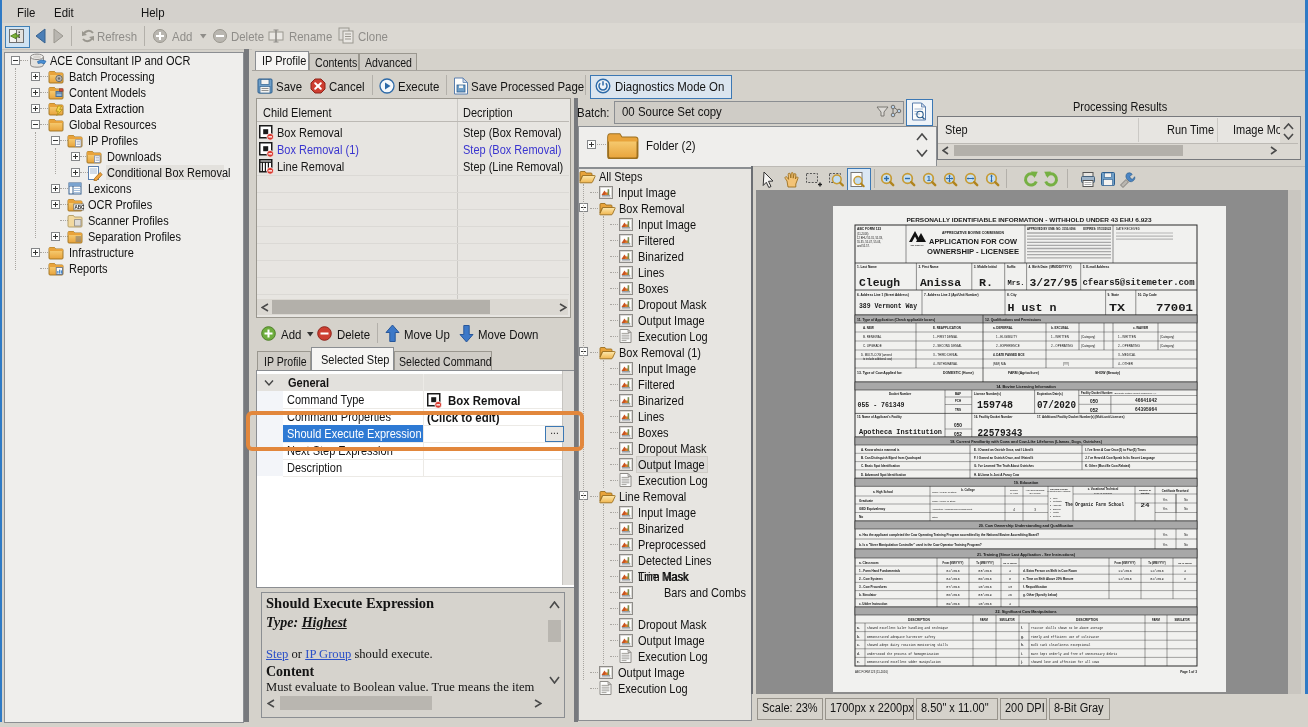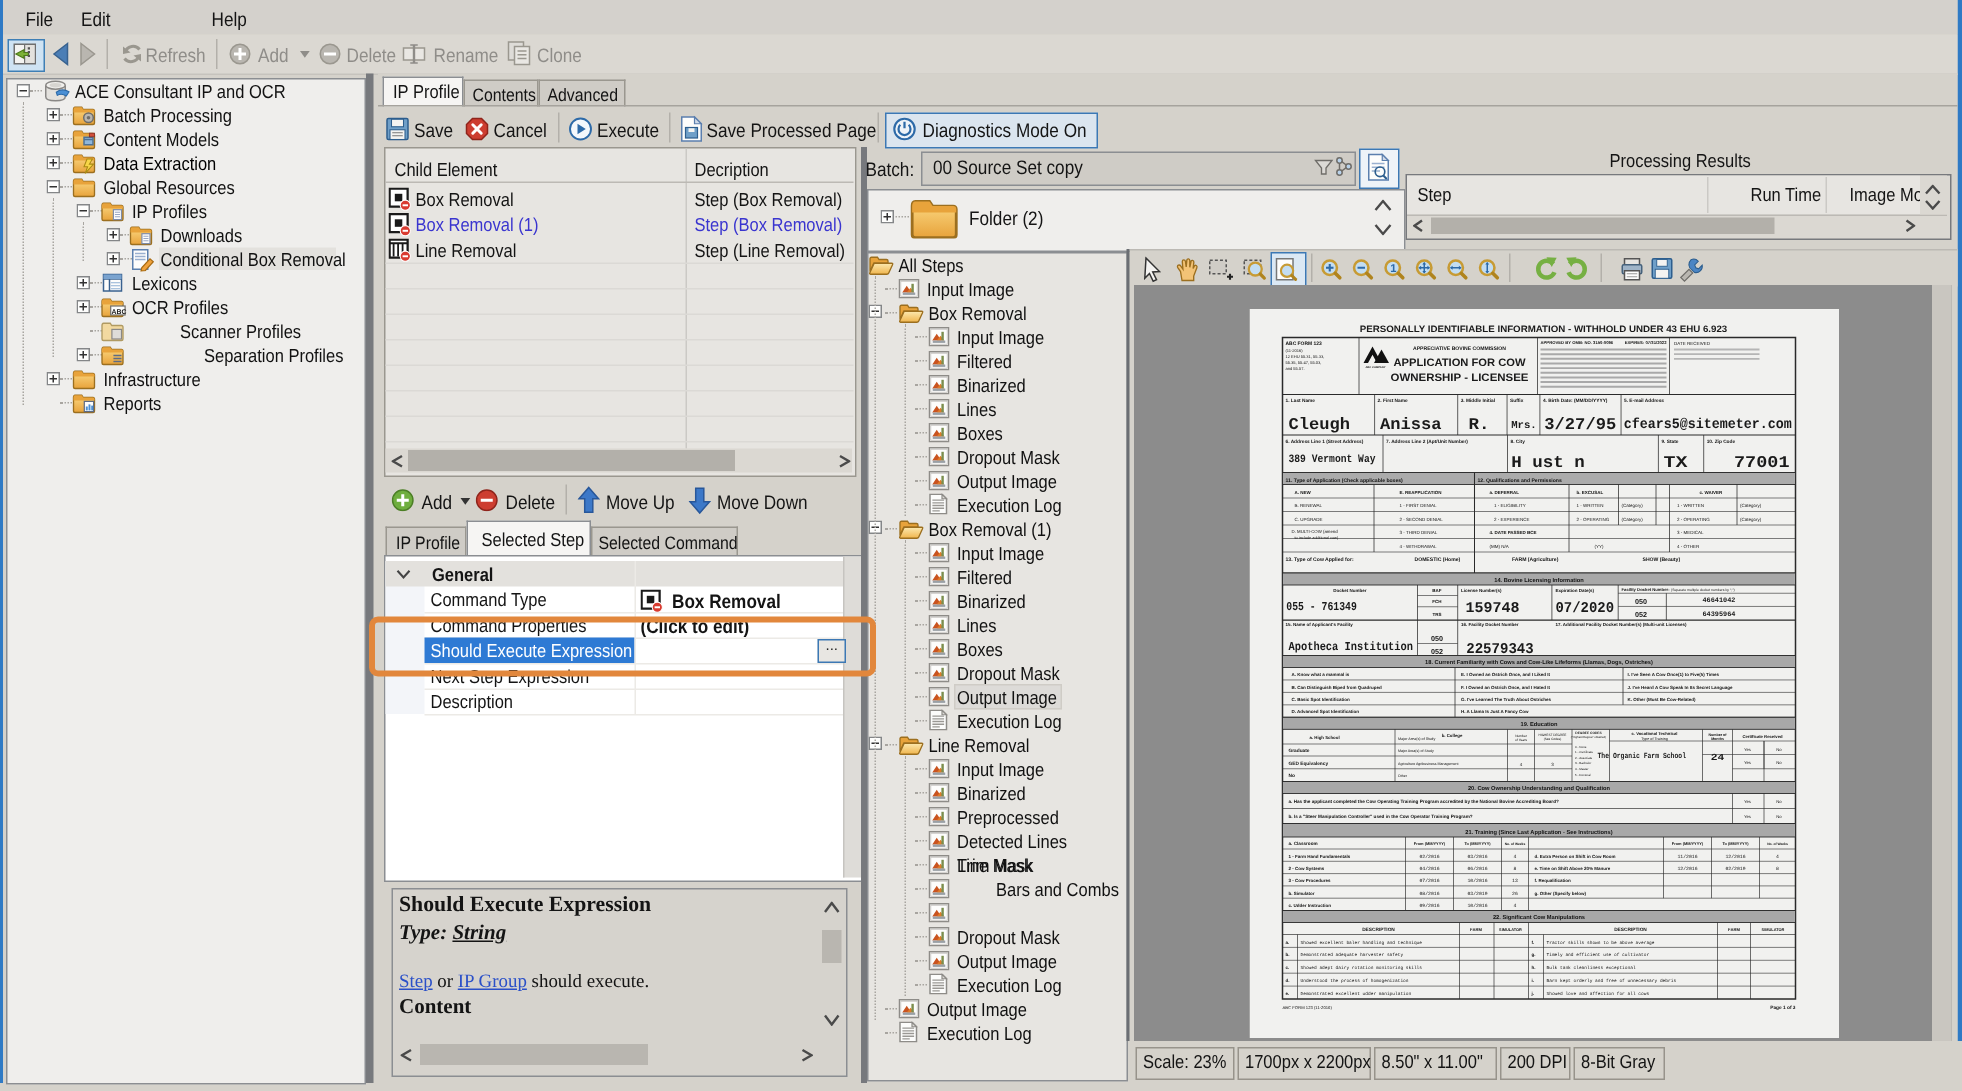--- a/index.html
+++ b/index.html
@@ -270,36 +270,36 @@
     <use href="#folder"></use>
     <rect x="6.8" y="7" width="9.6" height="6" fill="#fdfdfc" stroke="#6f6d69" stroke-width="0.8"></rect>
     <text x="7.4" y="12" font-size="4.6" font-weight="bold" font-family="Liberation Sans" fill="#222">ABC</text>
   </svg>
 <div class="a" style="left:88px;top:198px;font-size:12.5px;color:#111;font-weight:normal;"><span class="txt">OCR Profiles</span></div>
 <div class="a" style="left:60px;top:220px;width:8px;height:1px;border-top:1px dotted #a8a5a0"></div>
 <svg class="a" style="left:67px;top:213px" width="18" height="16">
     <path d="M1 4 L1 13 Q1 14 2 14 L14 14 Q15 14 15 13 L15 5 Q15 4 14 4 L7.5 4 L6.5 2.5 L2 2.5 Q1 2.5 1 4 Z" fill="#f2d9a0" stroke="#b09a62" stroke-width="0.9"></path>
     <rect x="7.6" y="6.6" width="6.4" height="6.4" fill="#dedcd8" stroke="#8a8886" stroke-width="0.8"></rect>
   </svg>
-<div class="a" style="left:88px;top:214px;font-size:12.5px;color:#111;font-weight:normal;margin-left:32px;"><span class="txt">Scanner Profiles</span></div>
+<div class="a" style="left:88px;top:214px;font-size:12.5px;color:#111;font-weight:normal;"><span class="txt">Scanner Profiles</span></div>
 <div class="a" style="left:60px;top:236px;width:8px;height:1px;border-top:1px dotted #a8a5a0"></div>
 <svg class="a" style="left:51px;top:232px" width="9" height="9">
     <rect x="0.5" y="0.5" width="8" height="8" fill="#fdfdfc" stroke="#848688"></rect>
     <line x1="2" y1="4.5" x2="7" y2="4.5" stroke="#333" stroke-width="1"></line>
     <line x1="4.5" y1="2" x2="4.5" y2="7" stroke="#333" stroke-width="1"></line>
   </svg>
 <svg class="a" style="left:67px;top:229px" width="18" height="16">
     <use href="#folder"></use>
     <g stroke="#5d6b85" stroke-width="0.9">
       <line x1="8.6" y1="8" x2="14" y2="8"></line>
       <line x1="8.6" y1="10" x2="14" y2="10"></line>
       <line x1="8.6" y1="12" x2="14" y2="12"></line>
     </g>
   </svg>
-<div class="a" style="left:88px;top:230px;font-size:12.5px;color:#111;font-weight:normal;margin-left:48px;"><span class="txt">Separation Profiles</span></div>
+<div class="a" style="left:88px;top:230px;font-size:12.5px;color:#111;font-weight:normal;"><span class="txt">Separation Profiles</span></div>
 <div class="a" style="left:40px;top:252px;width:8px;height:1px;border-top:1px dotted #a8a5a0"></div>
 <svg class="a" style="left:31px;top:248px" width="9" height="9">
     <rect x="0.5" y="0.5" width="8" height="8" fill="#fdfdfc" stroke="#848688"></rect>
     <line x1="2" y1="4.5" x2="7" y2="4.5" stroke="#333" stroke-width="1"></line>
     <line x1="4.5" y1="2" x2="4.5" y2="7" stroke="#333" stroke-width="1"></line>
   </svg>
 <svg class="a" style="left:48px;top:245px" width="18" height="16">
     <use href="#folder"></use>
   </svg>
 <div class="a" style="left:69px;top:246px;font-size:12.5px;color:#111;font-weight:normal;"><span class="txt">Infrastructure</span></div>
@@ -455,23 +455,24 @@
 <svg class="a" style="left:427px;top:393px" width="15" height="15">
     <use href="#boxrm"></use>
   </svg>
 <div class="a" style="left:448px;top:393px;font-size:13px;color:#141414;font-weight:bold;"><span class="txt">Box Removal</span></div>
 <div class="a" style="left:427px;top:410px;font-size:13px;color:#141414;font-weight:bold;"><span class="txt">(Click to edit)</span></div>
 <div class="a" style="left:246px;top:411px;width:330px;height:32px;border:4px solid #e2873c;border-radius:6px;z-index:50"></div>
 <div class="a" style="left:261px;top:592px;width:302px;height:124px;background:#d6d3cd;border:1px solid #8b8e92;overflow:hidden"></div>
 <div class="a" style="left:261px;top:592px;width:284px;height:101px;overflow:hidden">
     <div style="position:relative;width:100%;height:100%;font-family:'Liberation Serif',serif;color:#141414">
       <div class="a" style="left:5px;top:3px;font-weight:bold;font-size:14.5px">Should Execute Expression</div>
-      <div class="a" style="left:5px;top:23px;font-style:italic;font-size:14px"><b>Type:</b> <span style="text-decoration:underline"><b>String</b></span></div>
+      <div class="a" style="left:5px;top:23px;font-style:italic;font-size:14px"><b>Type:</b> <span style="text-decoration:underline"><b>Highest</b></span></div>
       <div class="a" style="left:5px;top:55px;white-space:nowrap;font-size:12.6px"><span style="color:#2b50c8;text-decoration:underline">Step</span> or <span style="color:#2b50c8;text-decoration:underline">IP Group</span> should execute.</div>
       <div class="a" style="left:5px;top:72px;font-weight:bold;font-size:14px">Content</div>
+      <div class="a" style="left:5px;top:88px;white-space:nowrap;font-size:12.6px">Must evaluate to Boolean value. True means the item</div>
     </div>
   </div>
 <div class="a" style="left:546px;top:594px;width:16px;height:98px;background:#d6d3cd"></div>
 <svg class="a" style="left:549px;top:601px" width="11" height="8">
     <path d="M1 7 L5.5 1 L10 7" fill="none" stroke="#4a4a4a" stroke-width="1.6"></path>
   </svg>
 <div class="a" style="left:548px;top:620px;width:13px;height:22px;background:#b9b6b0"></div>
 <svg class="a" style="left:549px;top:676px" width="11" height="8">
     <path d="M1 1 L5.5 7 L10 1" fill="none" stroke="#4a4a4a" stroke-width="1.6"></path>
   </svg>

